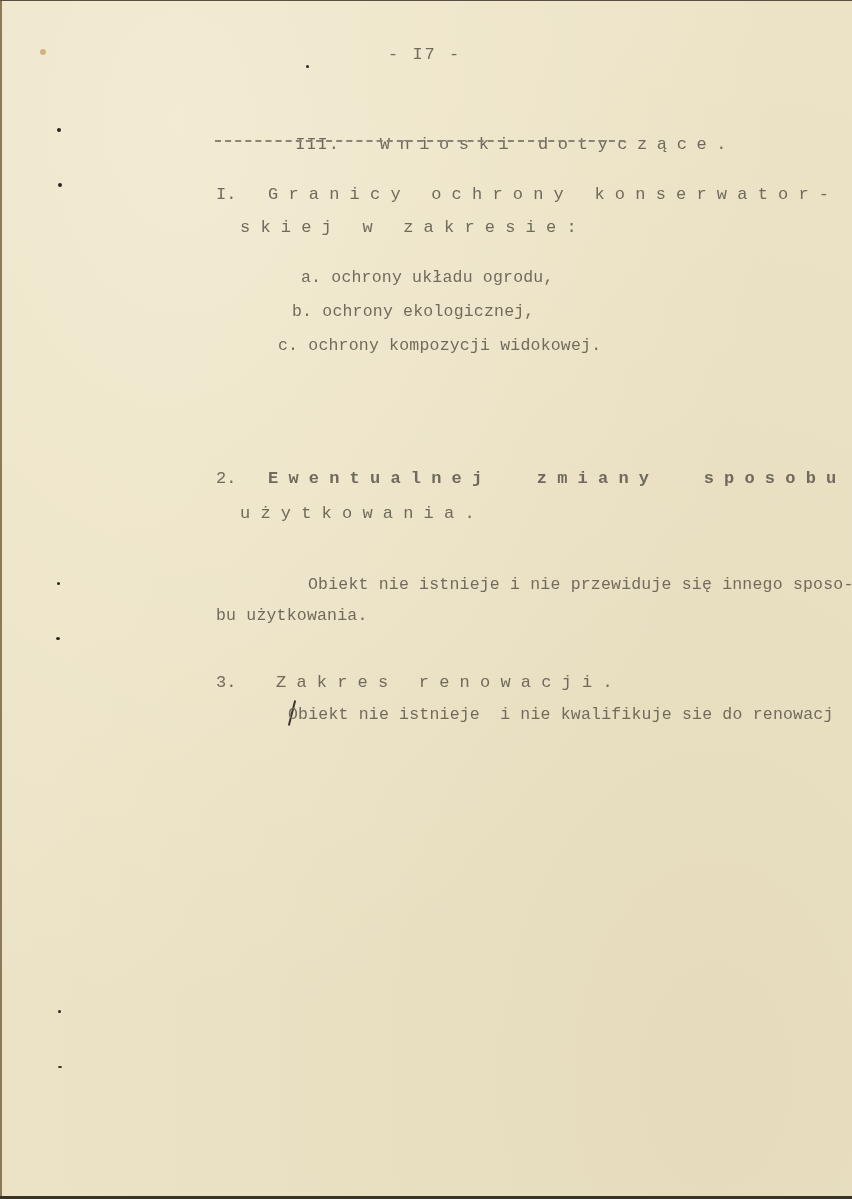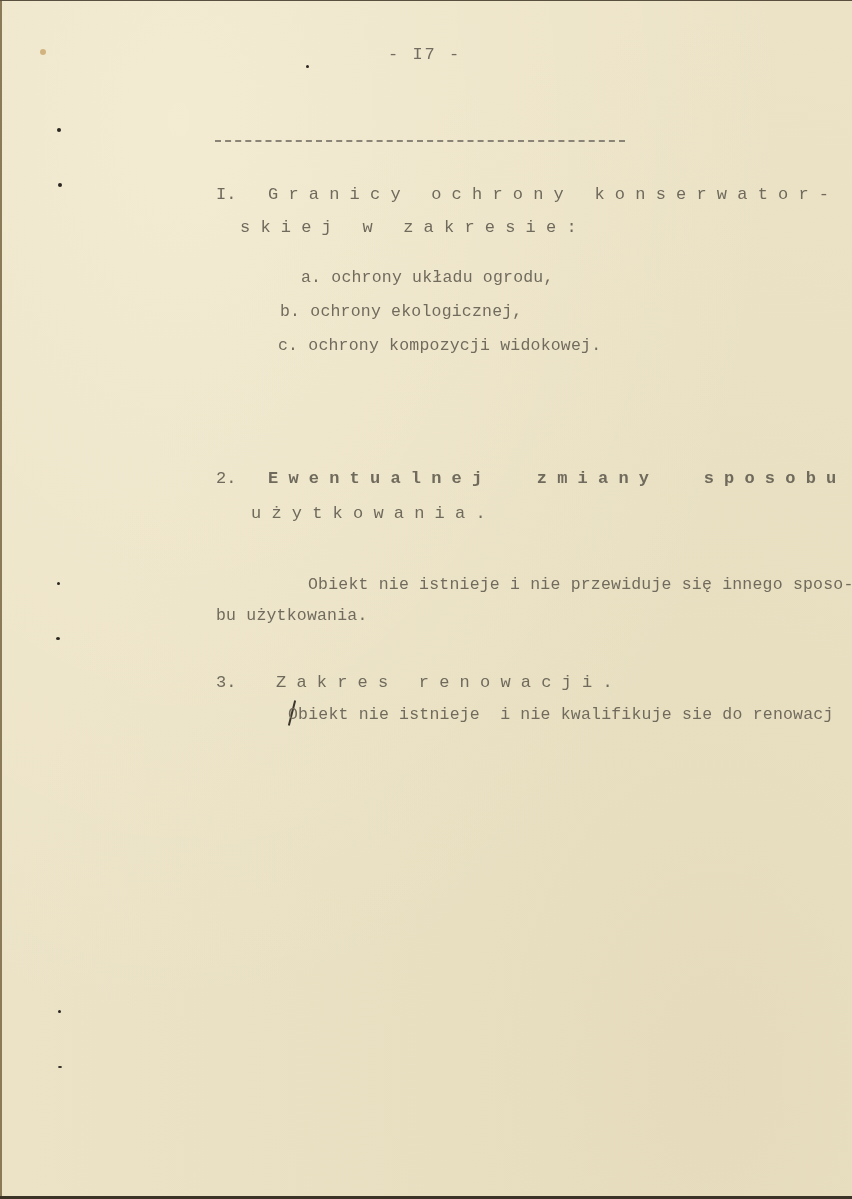--- a/index.html
+++ b/index.html
@@ -76,33 +76,36 @@
   <div class="speck" style="left:57px; top:127px;"></div>
   <div class="speck" style="left:58px; top:182px;"></div>
   <div class="speck" style="left:57px; top:581px; width:3px;height:3px;"></div>
   <div class="speck" style="left:56px; top:636px; width:4px;height:3px;"></div>
   <div class="speck" style="left:58px; top:1009px; width:3px;height:3px;"></div>
   <div class="speck" style="left:58px; top:1065px; width:4px;height:2px;"></div>
   <div class="speck" style="left:306px; top:64px; width:3px;height:3px;"></div>
 
   <div class="line page-number" style="left:388px; top:44px;">- I7 -</div>
 
+  <div class="line spaced" style="left:216px; top:114px;">
+    <span style="letter-spacing:1px;">III.</span><span>  </span><span>Wnioski dotyczące.</span>
+  </div>
   <div class="underline" style="left:215px; top:139px; width:410px;"></div>
 
   <div class="line" style="left:216px; top:184px;">I.</div>
   <div class="line spaced-wide" style="left:268px; top:184px;">Granicy ochrony konserwator-</div>
   <div class="line spaced-wide" style="left:240px; top:217px;">skiej w zakresie:</div>
 
   <div class="line body-text" style="left:278px; top:267px;margin-left:23px;">a. ochrony układu ogrodu,</div>
-  <div class="line body-text" style="left:280px; top:301px;text-align:center;">b. ochrony ekologicznej,</div>
+  <div class="line body-text" style="left:292px; top:301px;text-align:center;">b. ochrony ekologicznej,</div>
   <div class="line body-text" style="left:278px; top:335px;">c. ochrony kompozycji widokowej.</div>
 
   <div class="line" style="left:216px; top:468px;">2.</div>
   <div class="line spaced-wide" style="left:268px; top:468px; word-spacing:24px;font-weight:bold;">Ewentualnej zmiany sposobu</div>
-  <div class="line spaced-wide" style="left:251px; top:503px;">użytkowania.</div>
+  <div class="line spaced-wide" style="left:240px; top:503px;">użytkowania.</div>
 
   <div class="line body-text" style="left:288px; top:574px;margin-left:20px;">Obiekt nie istnieje i nie przewiduje się innego sposo-</div>
   <div class="line body-text" style="left:216px; top:605px;">bu użytkowania.</div>
 
   <div class="line" style="left:216px; top:672px;">3.</div>
   <div class="line spaced-wide" style="left:268px; top:672px;margin-left:8px;">Zakres renowacji.</div>
 
   <div class="slash-mark" style="left:291px; top:699px;"></div>
   <div class="line body-text" style="left:288px; top:704px;">Obiekt nie istnieje  i nie kwalifikuje sie do renowacj</div>
 </div>

